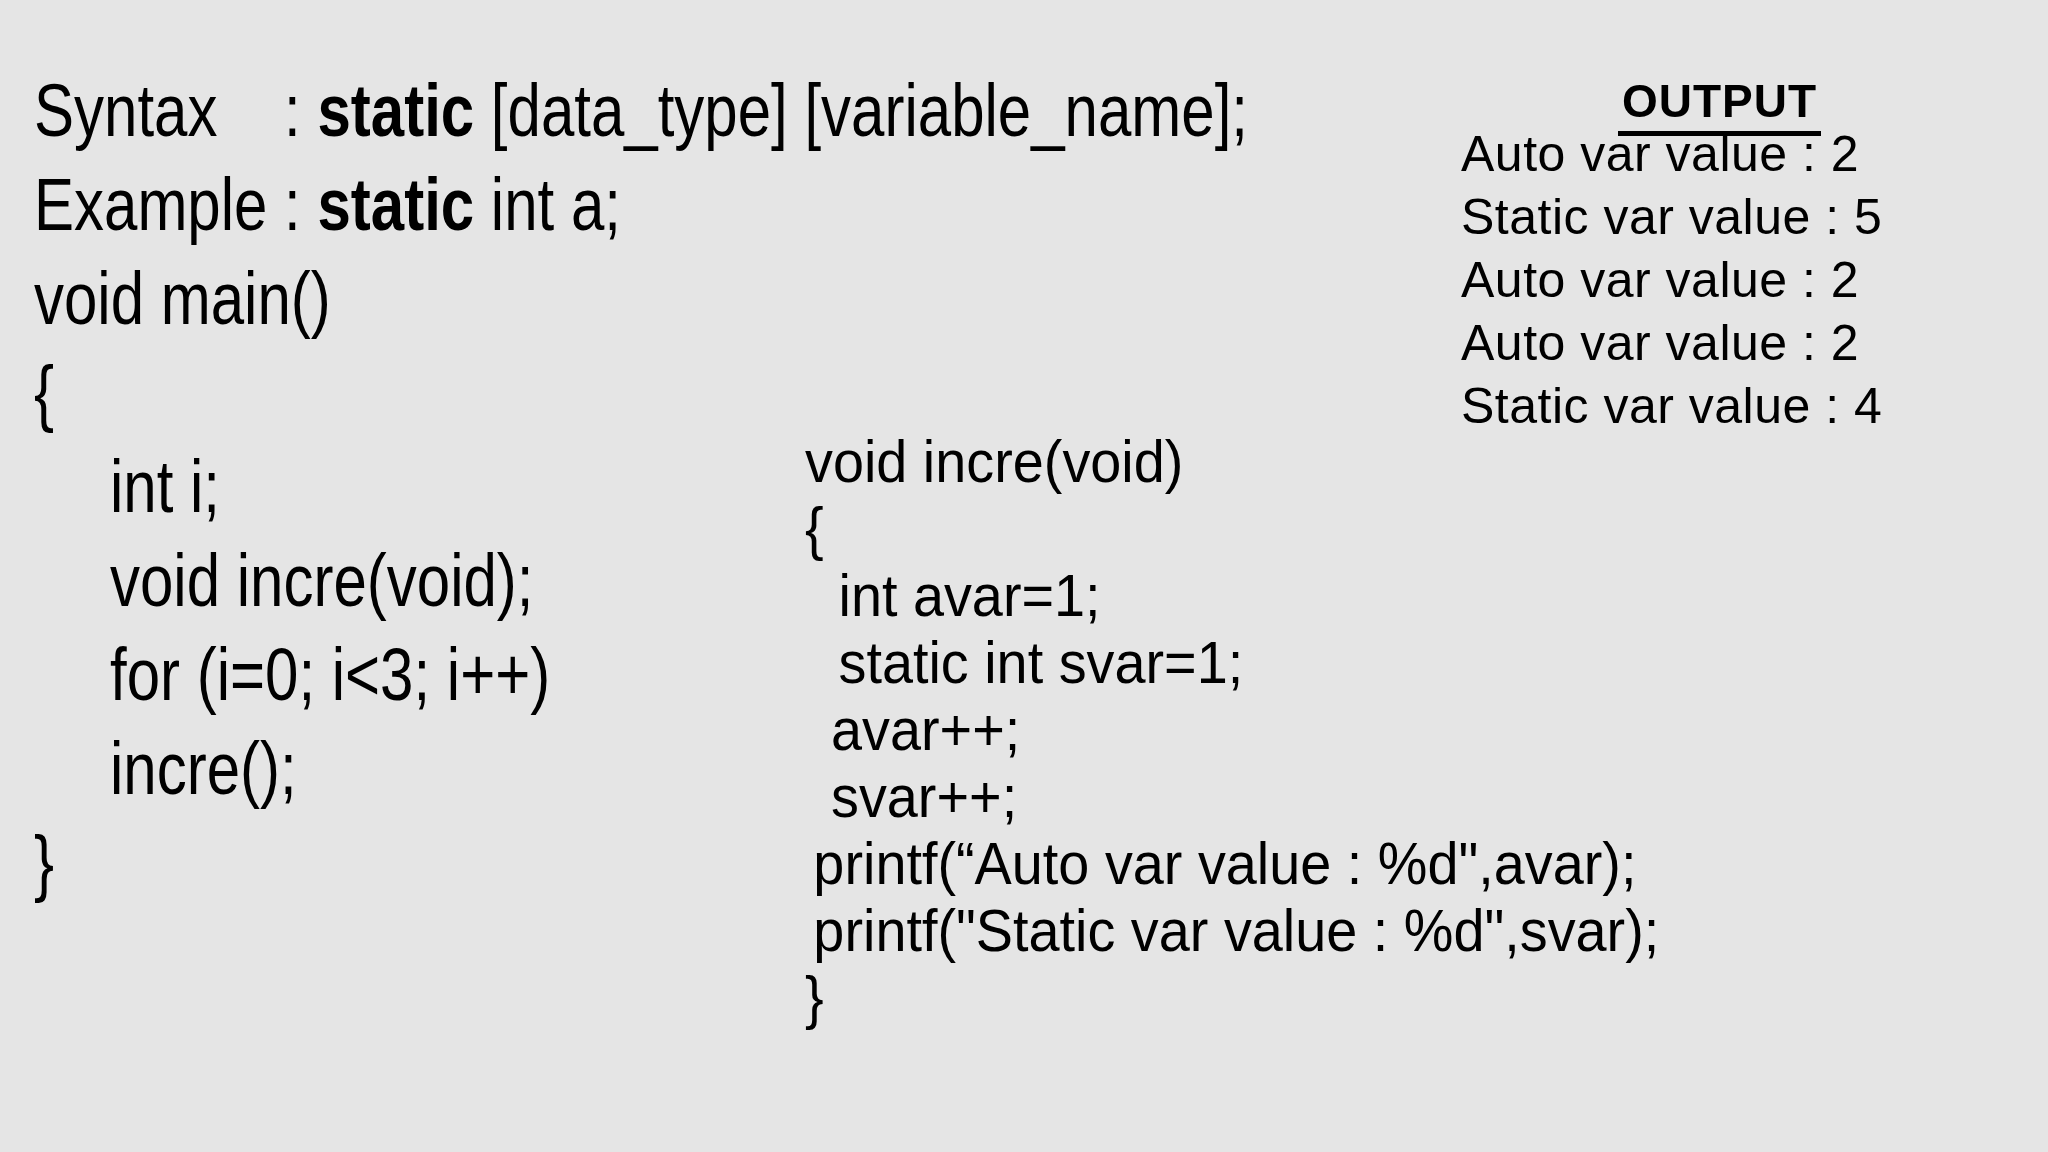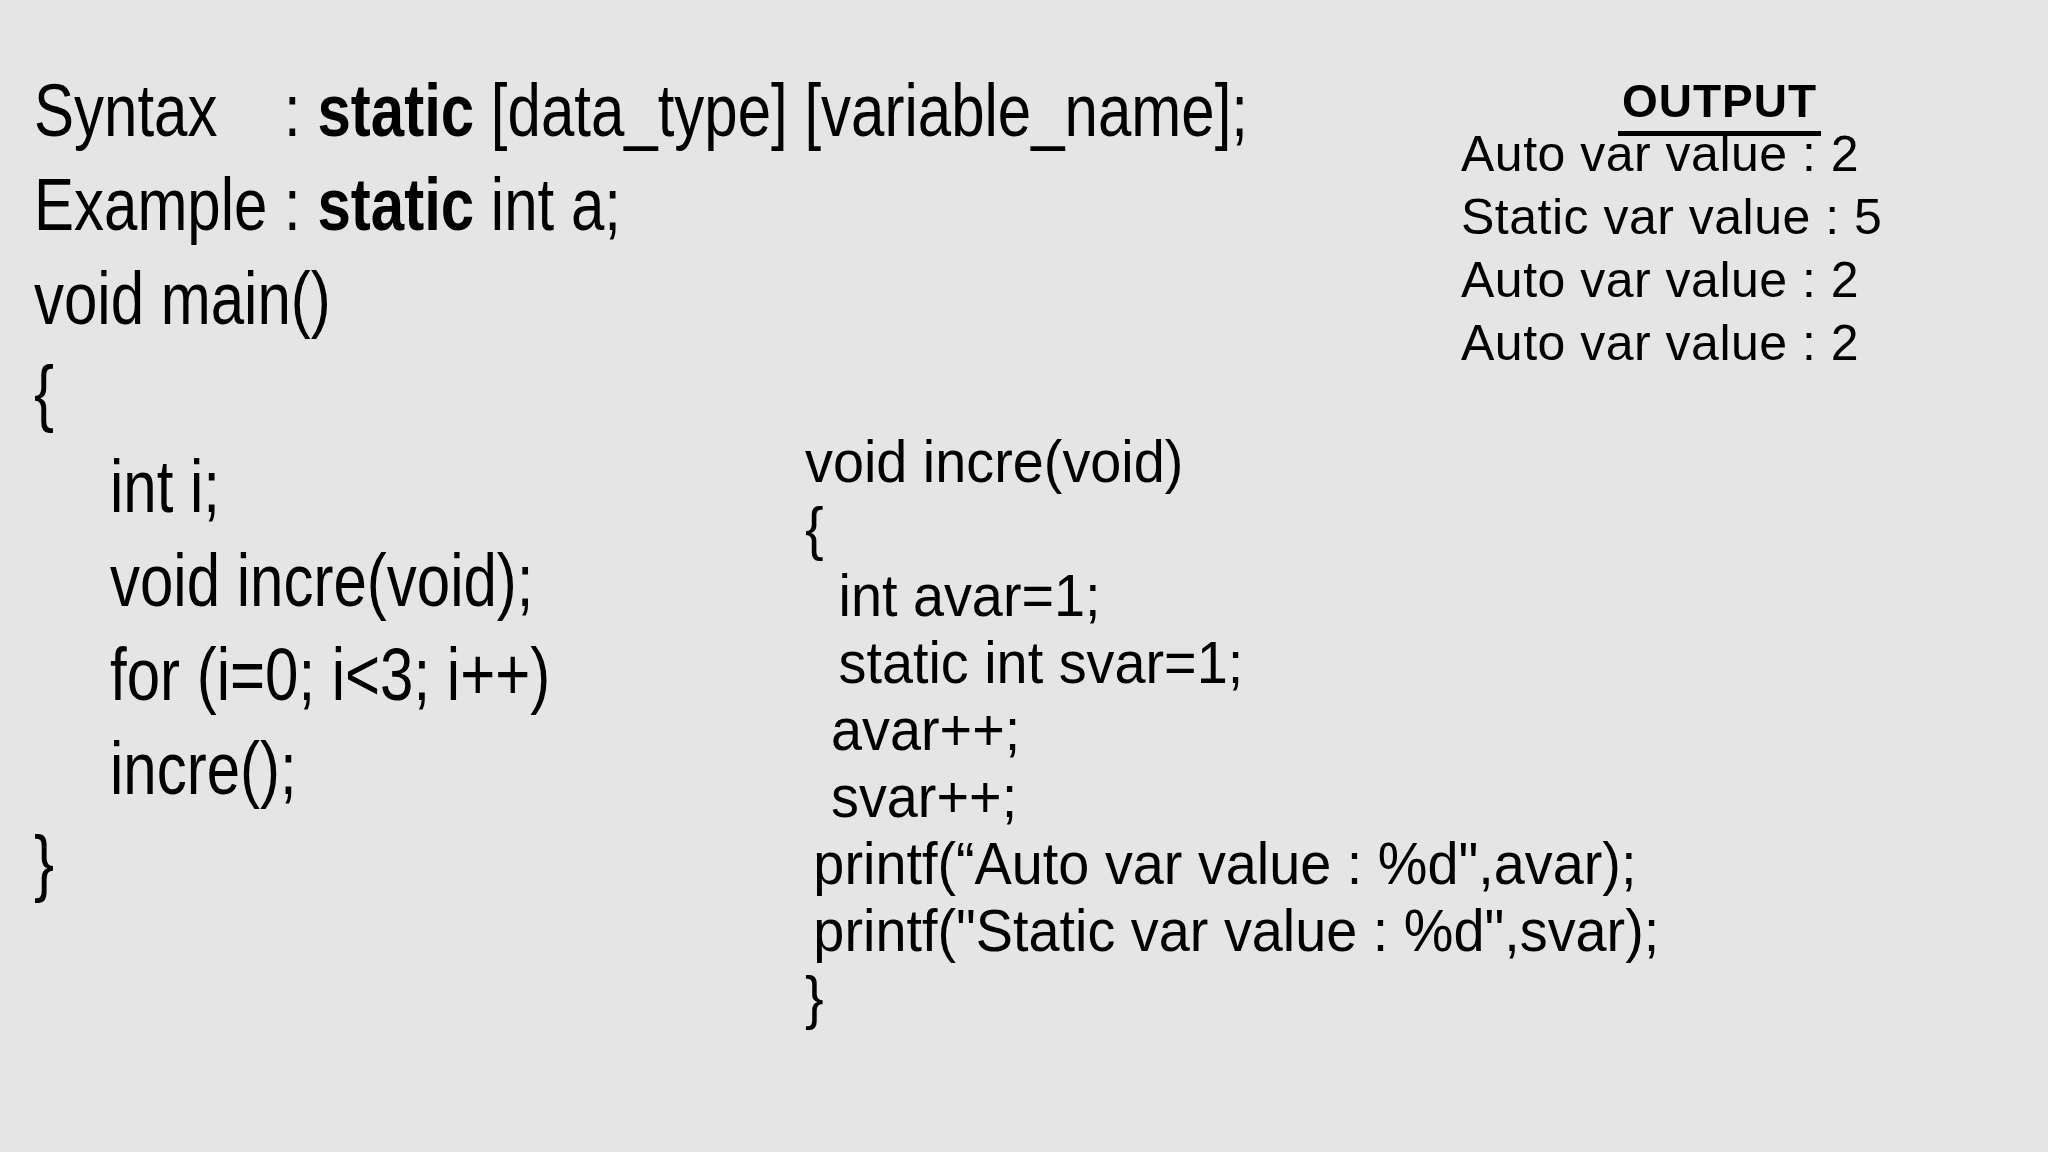--- a/index.html
+++ b/index.html
@@ -74,15 +74,15 @@
 <body>
 
 <div class="slide">
 
   <div class="code left-col"><div class="line"><span>Syntax    : </span><span class="b">static</span><span> [data_type] [variable_name];</span></div><div class="line"><span>Example : </span><span class="b">static</span><span> int a;</span></div><div class="line"><span>void main()</span></div><div class="line"><span>{</span></div><div class="line ind-1"><span>int i;</span></div><div class="line ind-1"><span>void incre(void);</span></div><div class="line ind-1"><span>for (i=0; i&lt;3; i++)</span></div><div class="line ind-1"><span>incre();</span></div><div class="line"><span>}</span></div></div>
 
   <div class="code mid-col"><div class="line"><span>void incre(void)</span></div><div class="line"><span>{</span></div><div class="line ind-3"><span>int avar=1;</span></div><div class="line ind-3"><span>static int svar=1;</span></div><div class="line ind-2"><span>avar++;</span></div><div class="line ind-2"><span>svar++;</span></div><div class="line ind-1"><span>printf(“Auto var value : %d",avar);</span></div><div class="line ind-1"><span>printf("Static var value : %d",svar);</span></div><div class="line"><span>}</span></div></div>
 
   <div class="output-title">OUTPUT</div>
 
-  <div class="output-lines"><div class="line">Auto var value : 2</div><div class="line">Static var value : 5</div><div class="line">Auto var value : 2</div><div class="line">Auto var value : 2</div></div>
+  <div class="output-lines"><div class="line">Auto var value : 2</div><div class="line">Static var value : 5</div><div class="line">Auto var value : 2</div><div class="line">Auto var value : 2</div><div class="line">Static var value : 4</div></div>
 
 </div>
 
 </body></html>

